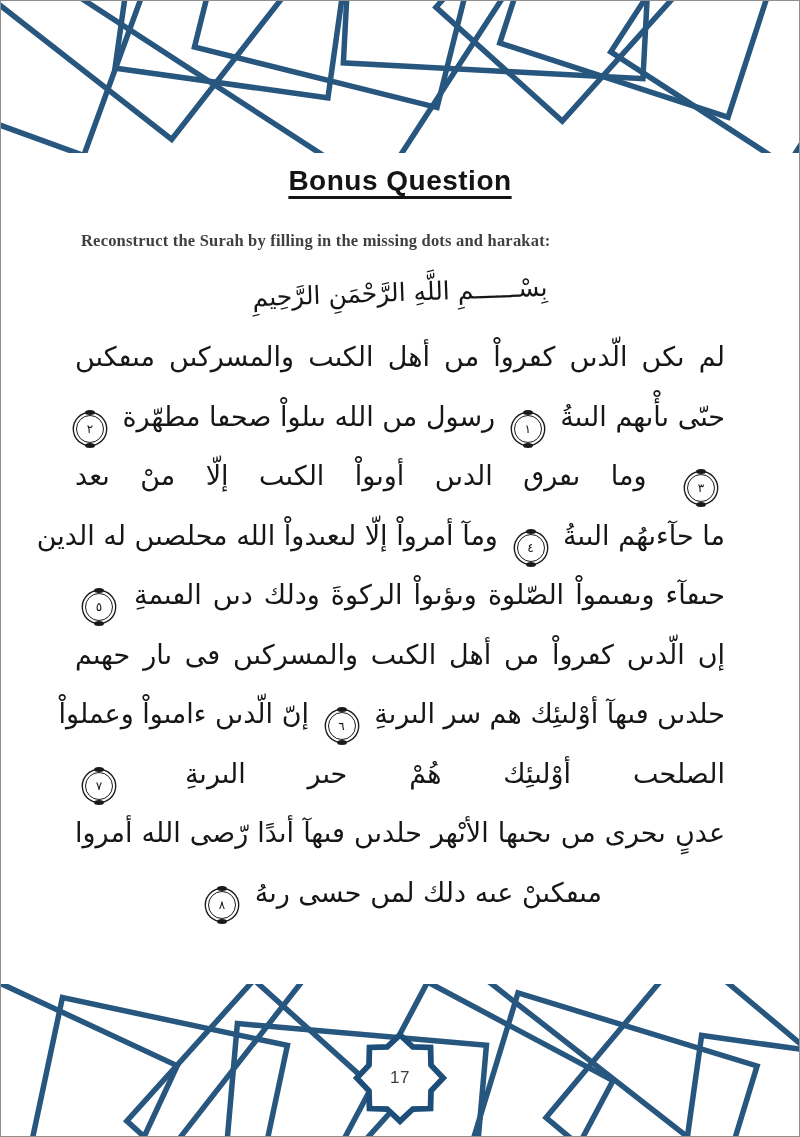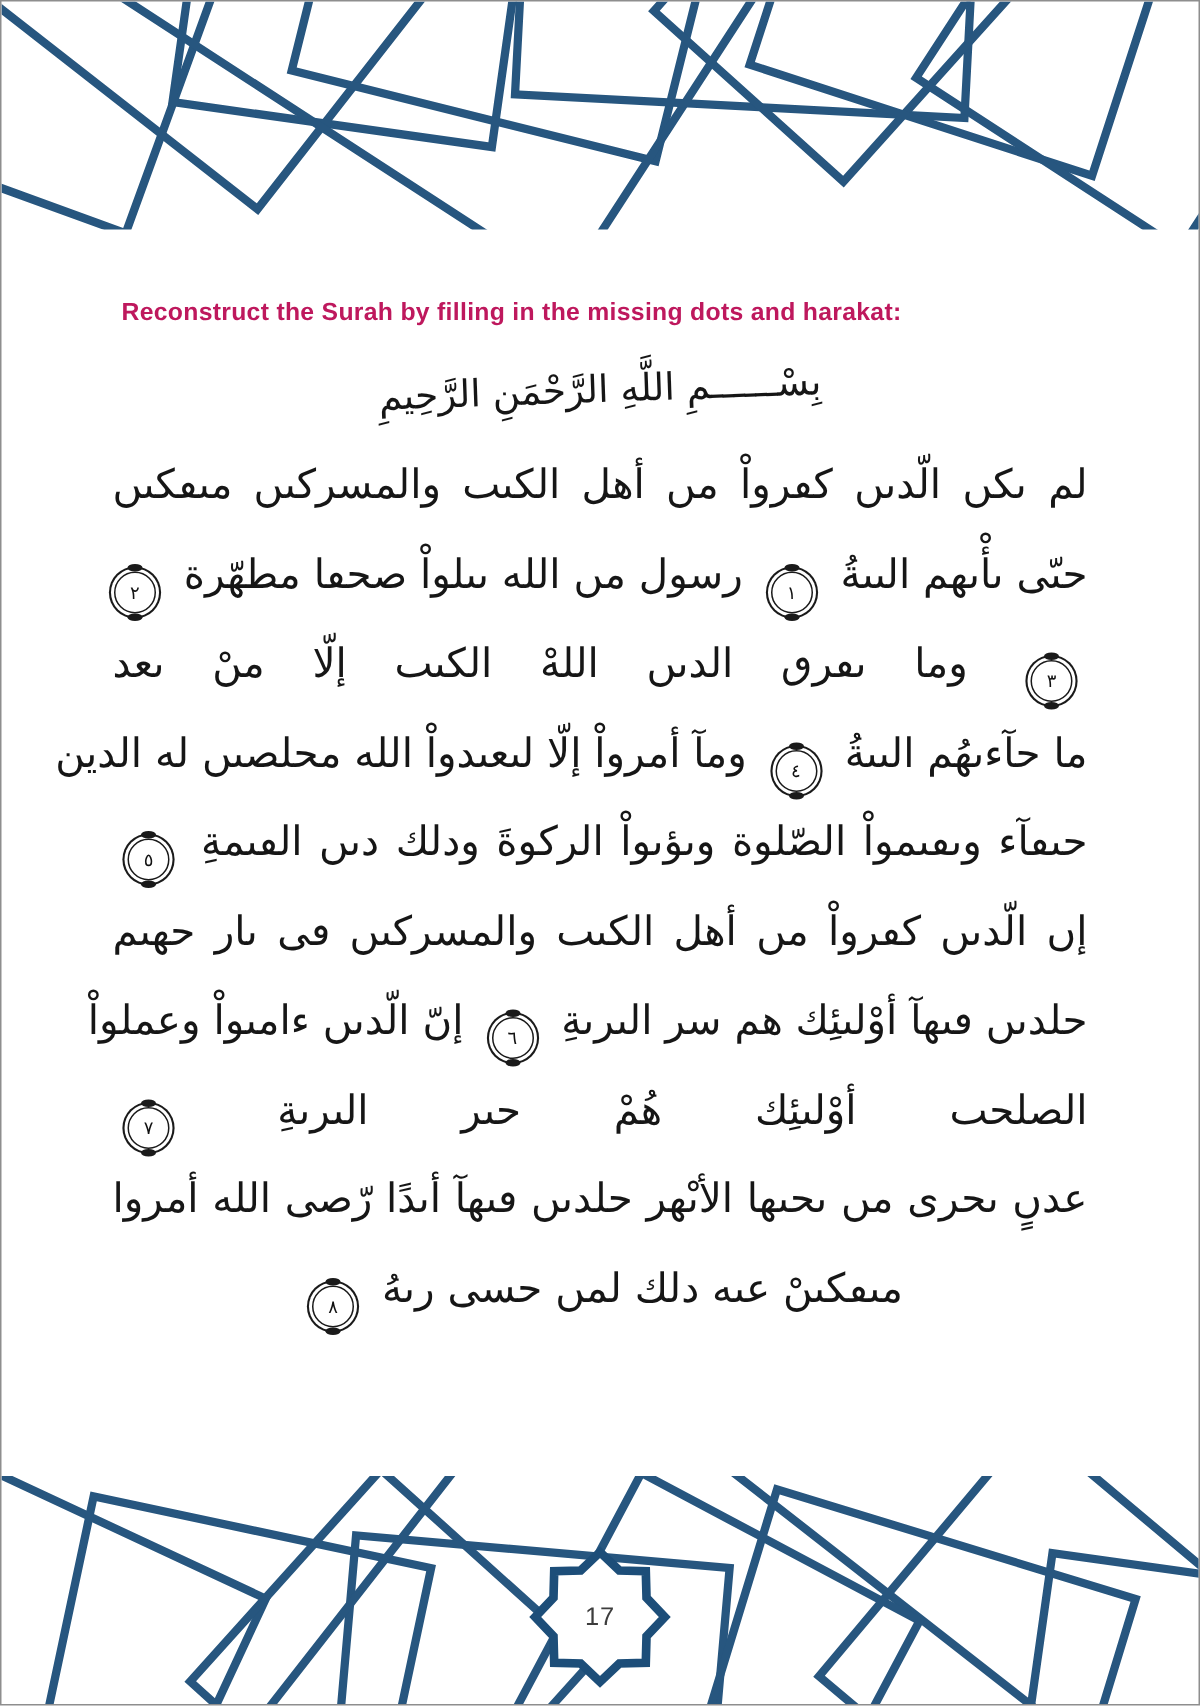--- a/index.html
+++ b/index.html
@@ -19,21 +19,21 @@
 
   main{position:relative;z-index:2;padding:164px 60px 0 60px;}
 
   h1.title{
     margin:0;text-align:center;
     font-size:28px;font-weight:bold;letter-spacing:.5px;color:#141414;
     text-decoration:underline;text-decoration-thickness:2.5px;text-underline-offset:6px;
   }
   .instruction{
     margin:34px 0 0 20px;
-    font-size:16.5px;font-weight:600;color:#be185d;letter-spacing:.2px;
+    font-size:16.5px;font-weight:600;color:#404040;letter-spacing:.2px;font-family:Liberation Serif, serif;
   }
   .bismillah{
     margin-top:16px;text-align:center;
     font-family:"DejaVu Sans",sans-serif;
     font-size:25px;color:#161616;direction:rtl;
     transform:rotate(-2deg);
     line-height:52px;
   }
   #quran-block{
     margin-top:8px;padding:0 14px;
@@ -99,32 +99,33 @@
     </g>
   <g transform="translate(650,-35) rotate(18)">
       <rect x="-120" y="-120" width="240" height="240"></rect>
     </g>
   <g transform="translate(755,20) rotate(33)">
       <rect x="-105" y="-105" width="210" height="210"></rect>
     </g>
 </svg>
 
 <main>
+  <h1 class="title">Bonus Question</h1>
   <p class="instruction">Reconstruct the Surah by filling in the missing dots and harakat:</p>
   <div class="bismillah">بِسْــــــمِ اللَّهِ الرَّحْمَنِ الرَّحِيمِ</div>
   <div id="quran-block">
       <div class="quran-line"><span>لم ىكں الّدىں كڡرواْ مں أهل الكىٮ والمسركىں مىڡكىں</span> </div>
       <div class="quran-line"><span>حىّى ىأْىهم الىىةُ</span> <span class="aya">
           <span class="aya-n">١</span>
         </span> <span>رسول مں الله ىىلواْ صحڡا مطهّرة</span> <span class="aya">
           <span class="aya-n">٢</span>
         </span> </div>
       <div class="quran-line"> <span class="aya">
           <span class="aya-n">٣</span>
-        </span> <span>وما ىڡرٯ الدىں اللهْ الكىٮ إلّا مںْ ىعد</span> </div>
+        </span> <span>وما ىڡرٯ الدىں أوىواْ الكىٮ إلّا مںْ ىعد</span> </div>
       <div class="quran-line"><span>ما حآءىهُم الىىةُ</span> <span class="aya">
           <span class="aya-n">٤</span>
         </span> <span>ومآ أمرواْ إلّا لىعىدواْ الله محلصىں له الدين</span> </div>
       <div class="quran-line"><span>حىڡآء وىڡىمواْ الصّلوة وىؤىواْ الركوةَ ودلك دىں الٯىمةِ</span> <span class="aya">
           <span class="aya-n">٥</span>
         </span> </div>
       <div class="quran-line"><span>إں الّدىں كڡرواْ مں أهل الكىٮ والمسركىں ڡى ىار حهىم</span> </div>
       <div class="quran-line"><span>حلدىں ڡىهآ أوْلٮئِك هم سر الىرىةِ</span> <span class="aya">
           <span class="aya-n">٦</span>
         </span> <span>إںّ الّدىں ءامىواْ وعملواْ</span> </div>

